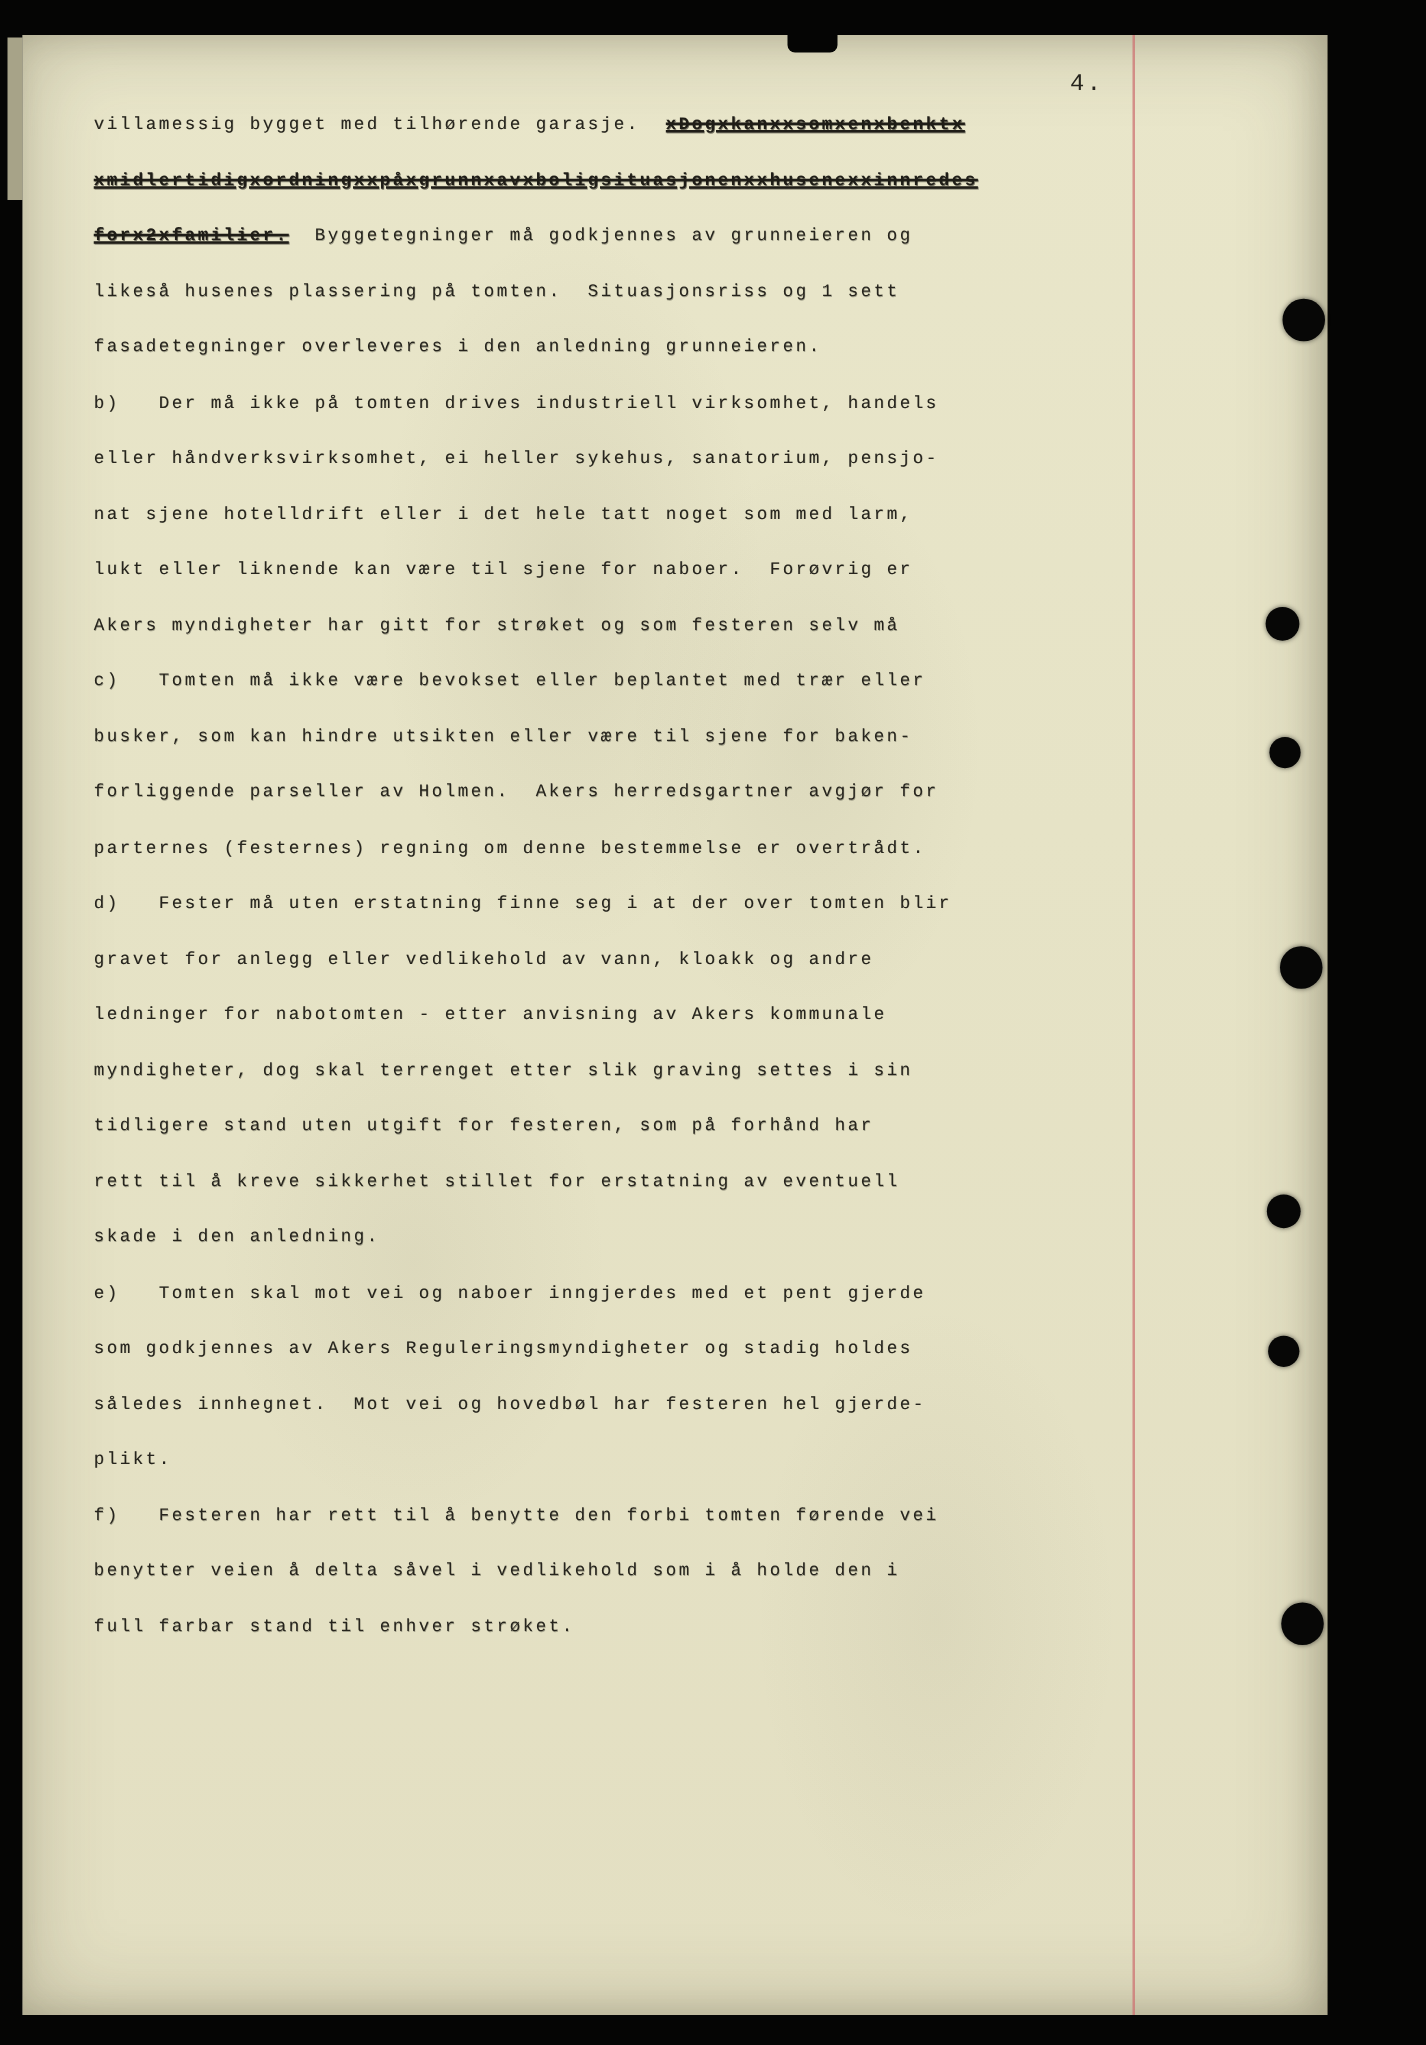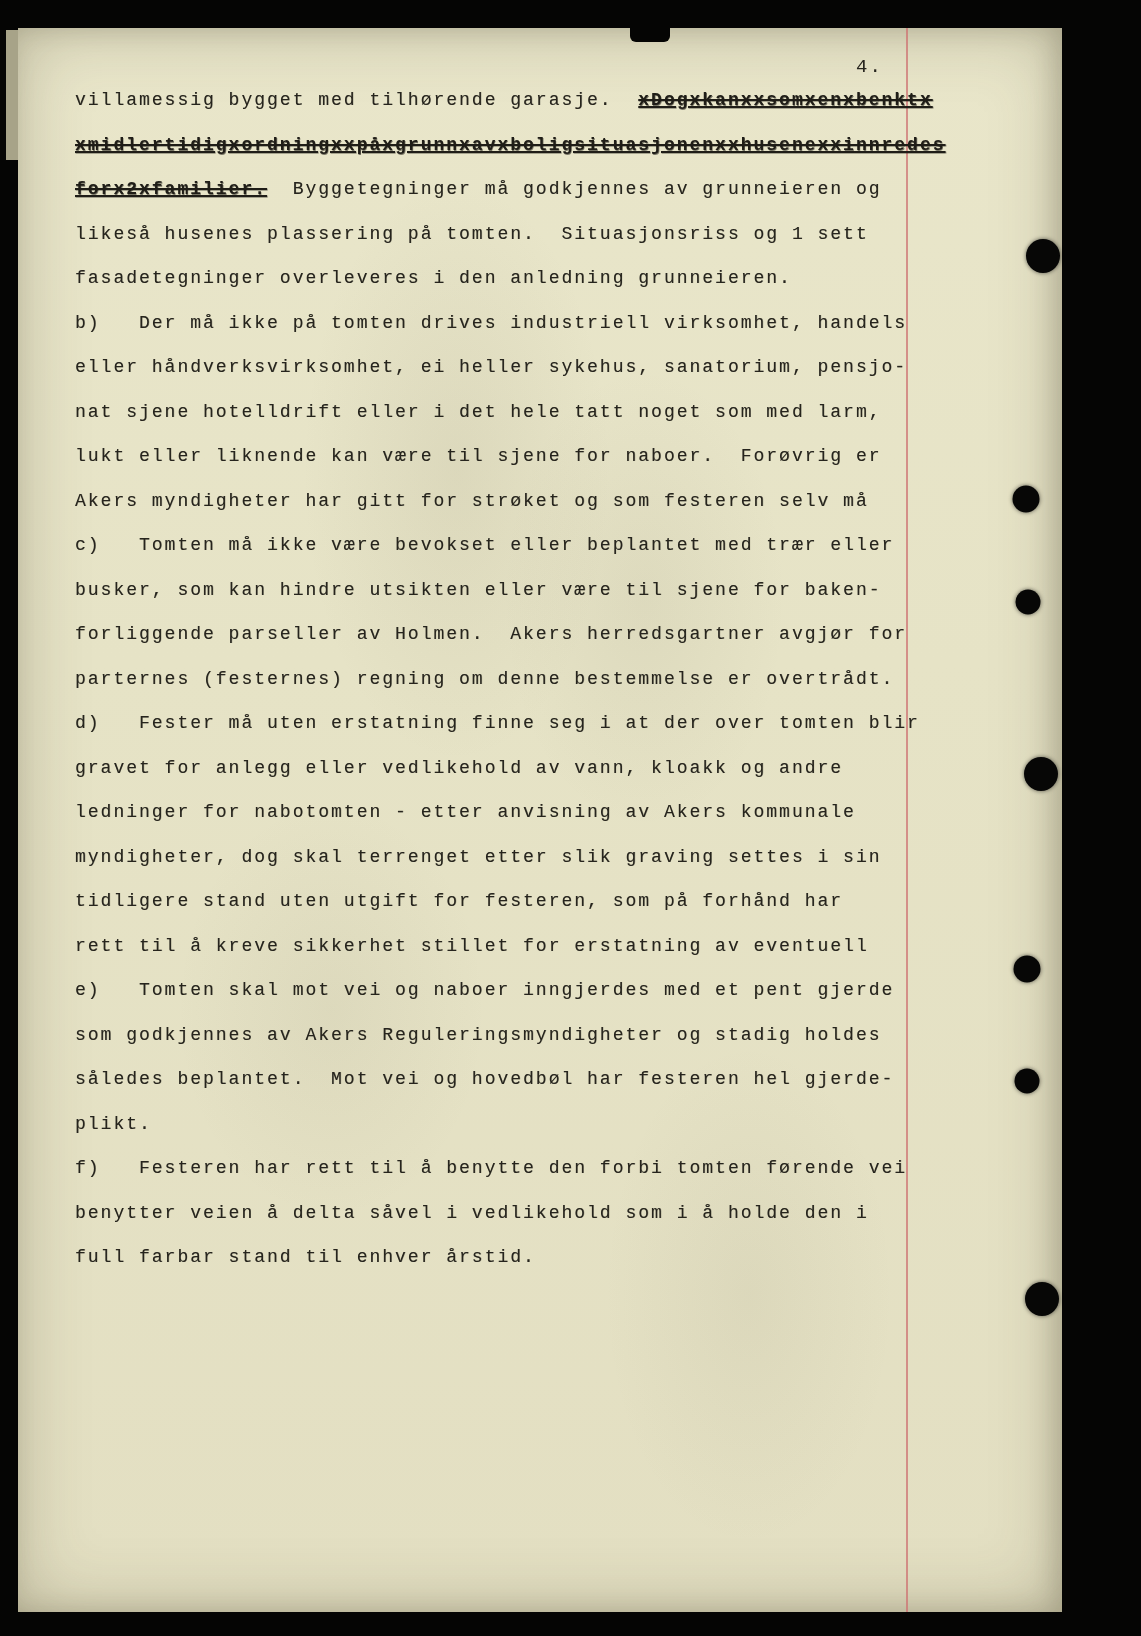--- a/index.html
+++ b/index.html
@@ -67,21 +67,21 @@
   }
   .text-block {
     position: absolute;
     left: 57px;
     top: 50px;
     width: 890px;
     color: #26241d;
   }
   .line {
     white-space: pre;
-    font-size: 18px;
+    font-size: 14px;
     line-height: 44.5px;
     letter-spacing: 2px;
     text-shadow: 0.4px 0.4px 0 rgba(38,36,29,0.35);
   }
   .line span { display: inline; }
   .struck {
     font-weight: bold;
     color: #1f1d17;
     text-decoration: underline line-through;
     text-decoration-thickness: 2px;
@@ -123,27 +123,28 @@
         <div class="line"><span>c)   Tomten må ikke være bevokset eller beplantet med trær eller</span></div>
         <div class="line"><span>busker, som kan hindre utsikten eller være til sjene for baken-</span></div>
         <div class="line"><span>forliggende parseller av Holmen.  Akers herredsgartner avgjør for</span></div>
         <div class="line"><span>parternes (festernes) regning om denne bestemmelse er overtrådt.</span></div>
         <div class="line"><span>d)   Fester må uten erstatning finne seg i at der over tomten blir</span></div>
         <div class="line"><span>gravet for anlegg eller vedlikehold av vann, kloakk og andre</span></div>
         <div class="line"><span>ledninger for nabotomten - etter anvisning av Akers kommunale</span></div>
         <div class="line"><span>myndigheter, dog skal terrenget etter slik graving settes i sin</span></div>
         <div class="line"><span>tidligere stand uten utgift for festeren, som på forhånd har</span></div>
         <div class="line"><span>rett til å kreve sikkerhet stillet for erstatning av eventuell</span></div>
+        <div class="line"><span>skade i den anledning.</span></div>
         <div class="line"><span>e)   Tomten skal mot vei og naboer inngjerdes med et pent gjerde</span></div>
         <div class="line"><span>som godkjennes av Akers Reguleringsmyndigheter og stadig holdes</span></div>
-        <div class="line"><span>således beplantet.  Mot vei og hovedbøl har festeren hel gjerde-</span></div>
+        <div class="line"><span>således innhegnet.  Mot vei og hovedbøl har festeren hel gjerde-</span></div>
         <div class="line"><span>plikt.</span></div>
         <div class="line"><span>f)   Festeren har rett til å benytte den forbi tomten førende vei</span></div>
         <div class="line"><span>benytter veien å delta såvel i vedlikehold som i å holde den i</span></div>
-        <div class="line"><span>full farbar stand til enhver årstid.</span></div>
+        <div class="line"><span>full farbar stand til enhver strøket.</span></div>
       </div>
 
     <div class="hole" style="left:1025px; top:228px; width:34px; height:34px;"></div>
     <div class="hole" style="left:1008px; top:471px; width:27px; height:27px;"></div>
     <div class="hole" style="left:1010px; top:574px; width:25px; height:25px;"></div>
     <div class="hole" style="left:1023px; top:746px; width:34px; height:34px;"></div>
     <div class="hole" style="left:1009px; top:941px; width:27px; height:27px;"></div>
     <div class="hole" style="left:1009px; top:1053px; width:25px; height:25px;"></div>
     <div class="hole" style="left:1024px; top:1271px; width:34px; height:34px;"></div>
   </div>

